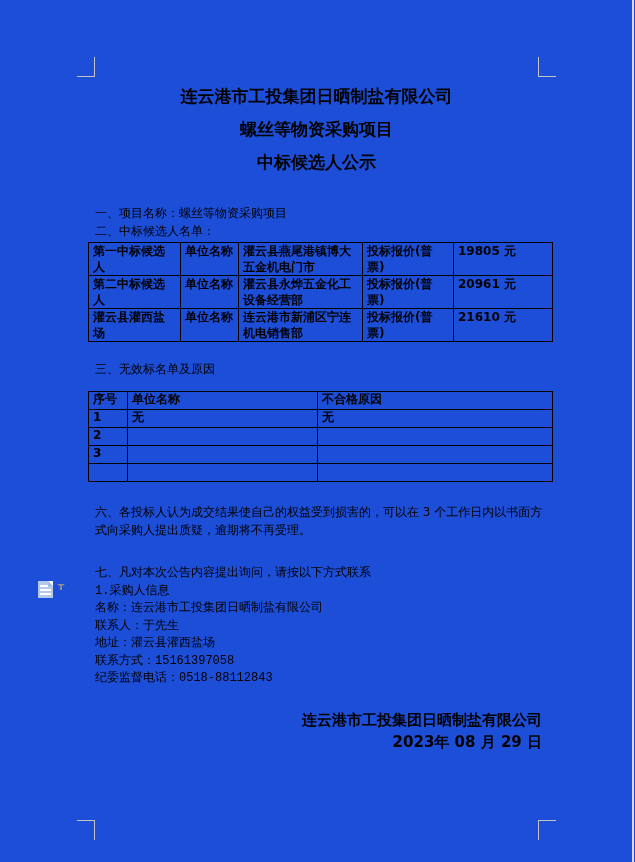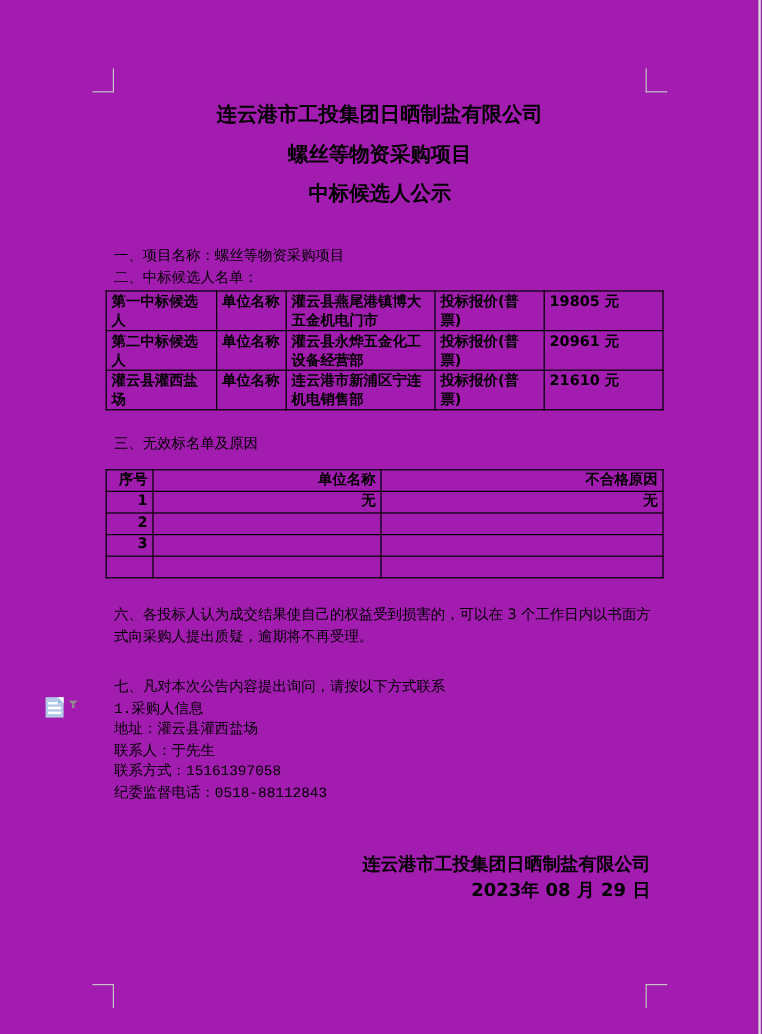--- a/index.html
+++ b/index.html
@@ -1,20 +1,20 @@
 <!DOCTYPE html>
 <html><head>
 <meta charset="utf-8">
 <style>
   html,body { margin:0; padding:0; }
   body {
     width:635px; height:862px; background:#ffffff; color:#000;
     font-family:"DejaVu Sans","Liberation Sans",sans-serif;
   }
-  .page { position:relative; width:635px; height:862px; background:#a21caf; overflow:hidden; }
+  .page { position:relative; width:635px; height:862px; background:#1d4ed8; overflow:hidden; }
 
   
   .crop { position:absolute; background:#c4c4c4; }
 
   
   .edge-right { position:absolute; left:632px; top:0; width:2px; height:862px; background:#d9d9d9; }
 
   
   .doc-title { position:absolute; left:95px; width:443px; text-align:center;
                font-weight:bold; font-size:17px; line-height:18px; }
@@ -108,21 +108,21 @@
         <td>单位名称</td>
         <td>连云港市新浦区宁连机电销售部</td>
         <td>投标报价(普票)</td>
         <td>21610 元</td>
       </tr>
     </tbody>
   </table>
 
   <div class="body-line" style="left:95px;top:361px;">三、无效标名单及原因</div>
 
-  <table class="t2" style="left:88px;top:391px;width:464px;text-align:right;">
+  <table class="t2" style="left:88px;top:391px;width:464px;">
     <colgroup>
         <col style="width:39px">
         <col style="width:190px">
         <col style="width:235px">
       </colgroup>
     <tbody>
       <tr style="height:18px;">
         <td>序号</td>
         <td>单位名称</td>
         <td>不合格原因</td>
@@ -148,22 +148,23 @@
         <td></td>
       </tr>
     </tbody>
   </table>
 
   <div class="body-para" style="left:95px;top:504px;width:450px;">六、各投标人认为成交结果使自己的权益受到损害的，可以在 3 个工作日内以书面方式向采购人提出质疑，逾期将不再受理。</div>
 
   <div class="flow-block" style="left:95px;top:565px;width:450px;">
     <div>七、凡对本次公告内容提出询问，请按以下方式联系</div>
     <div>1.采购人信息</div>
+    <div>名称：连云港市工投集团日晒制盐有限公司</div>
+    <div>联系人：于先生</div>
     <div>地址：灌云县灌西盐场</div>
-    <div>联系人：于先生</div>
     <div>联系方式：15161397058</div>
     <div>纪委监督电话：0518-88112843</div>
   </div>
 
   <div class="footer-block">
     <div>连云港市工投集团日晒制盐有限公司</div>
     <div>2023年 08 月 29 日</div>
   </div>
 
 </div>

